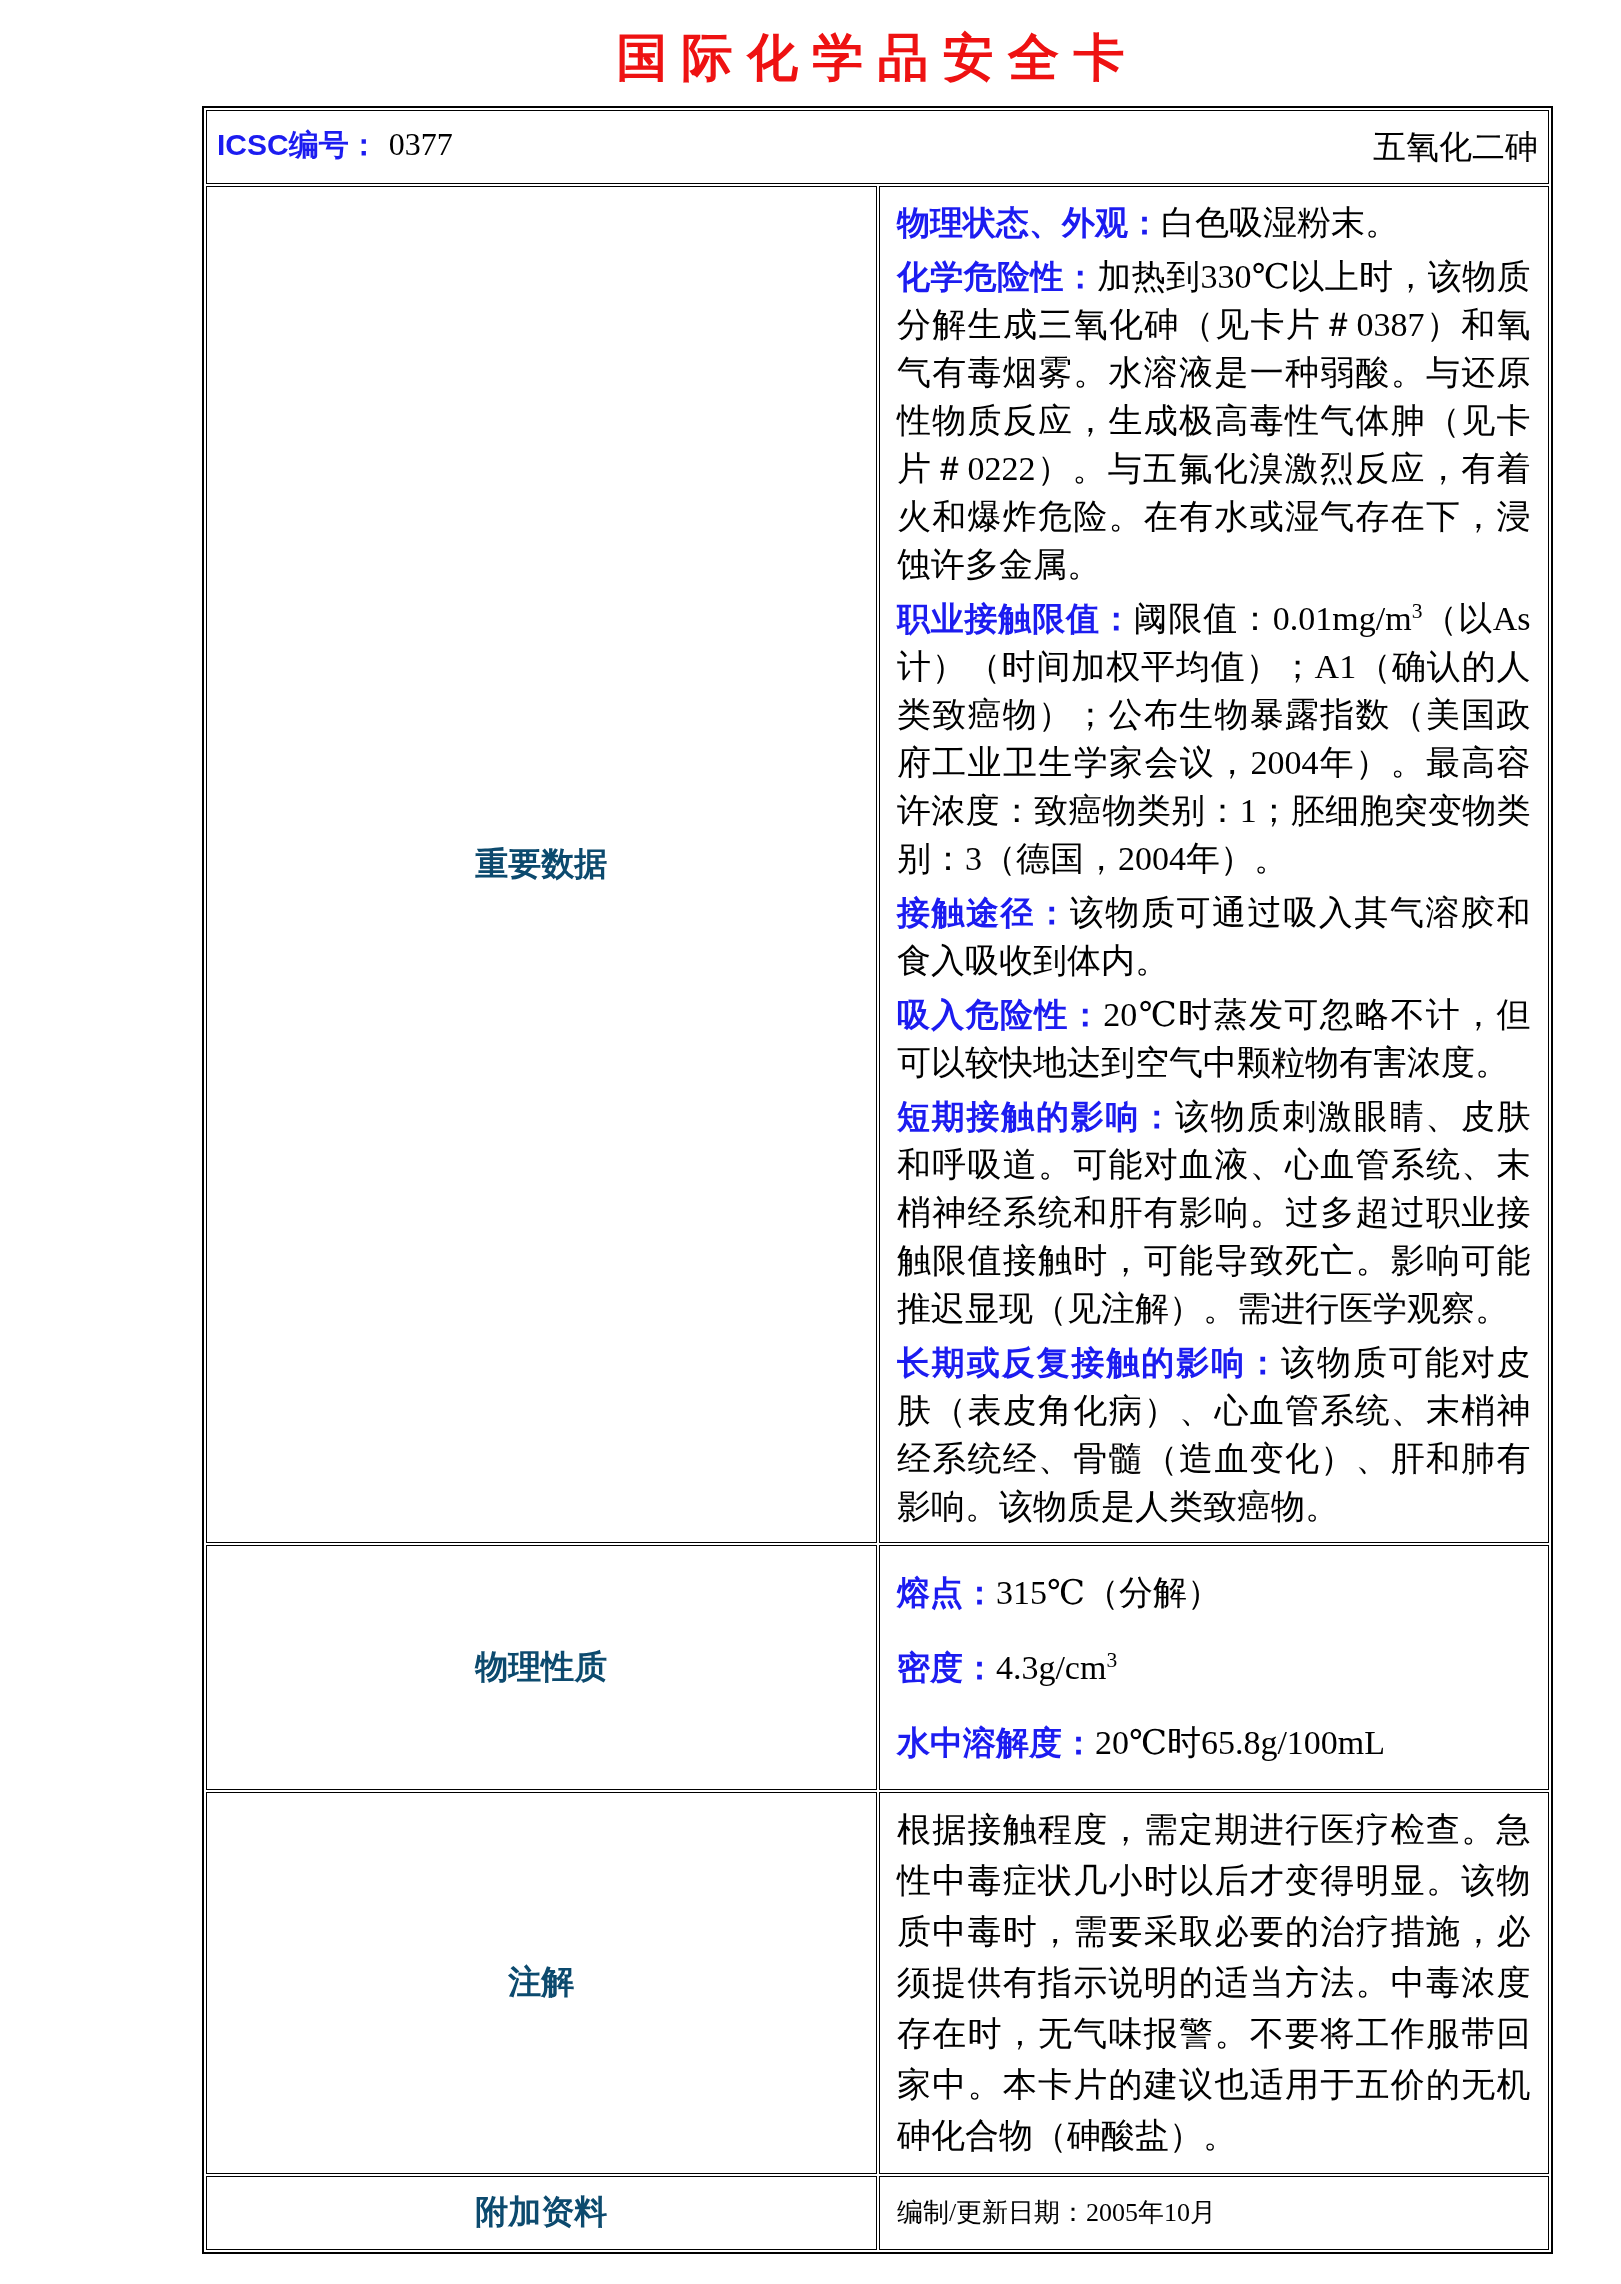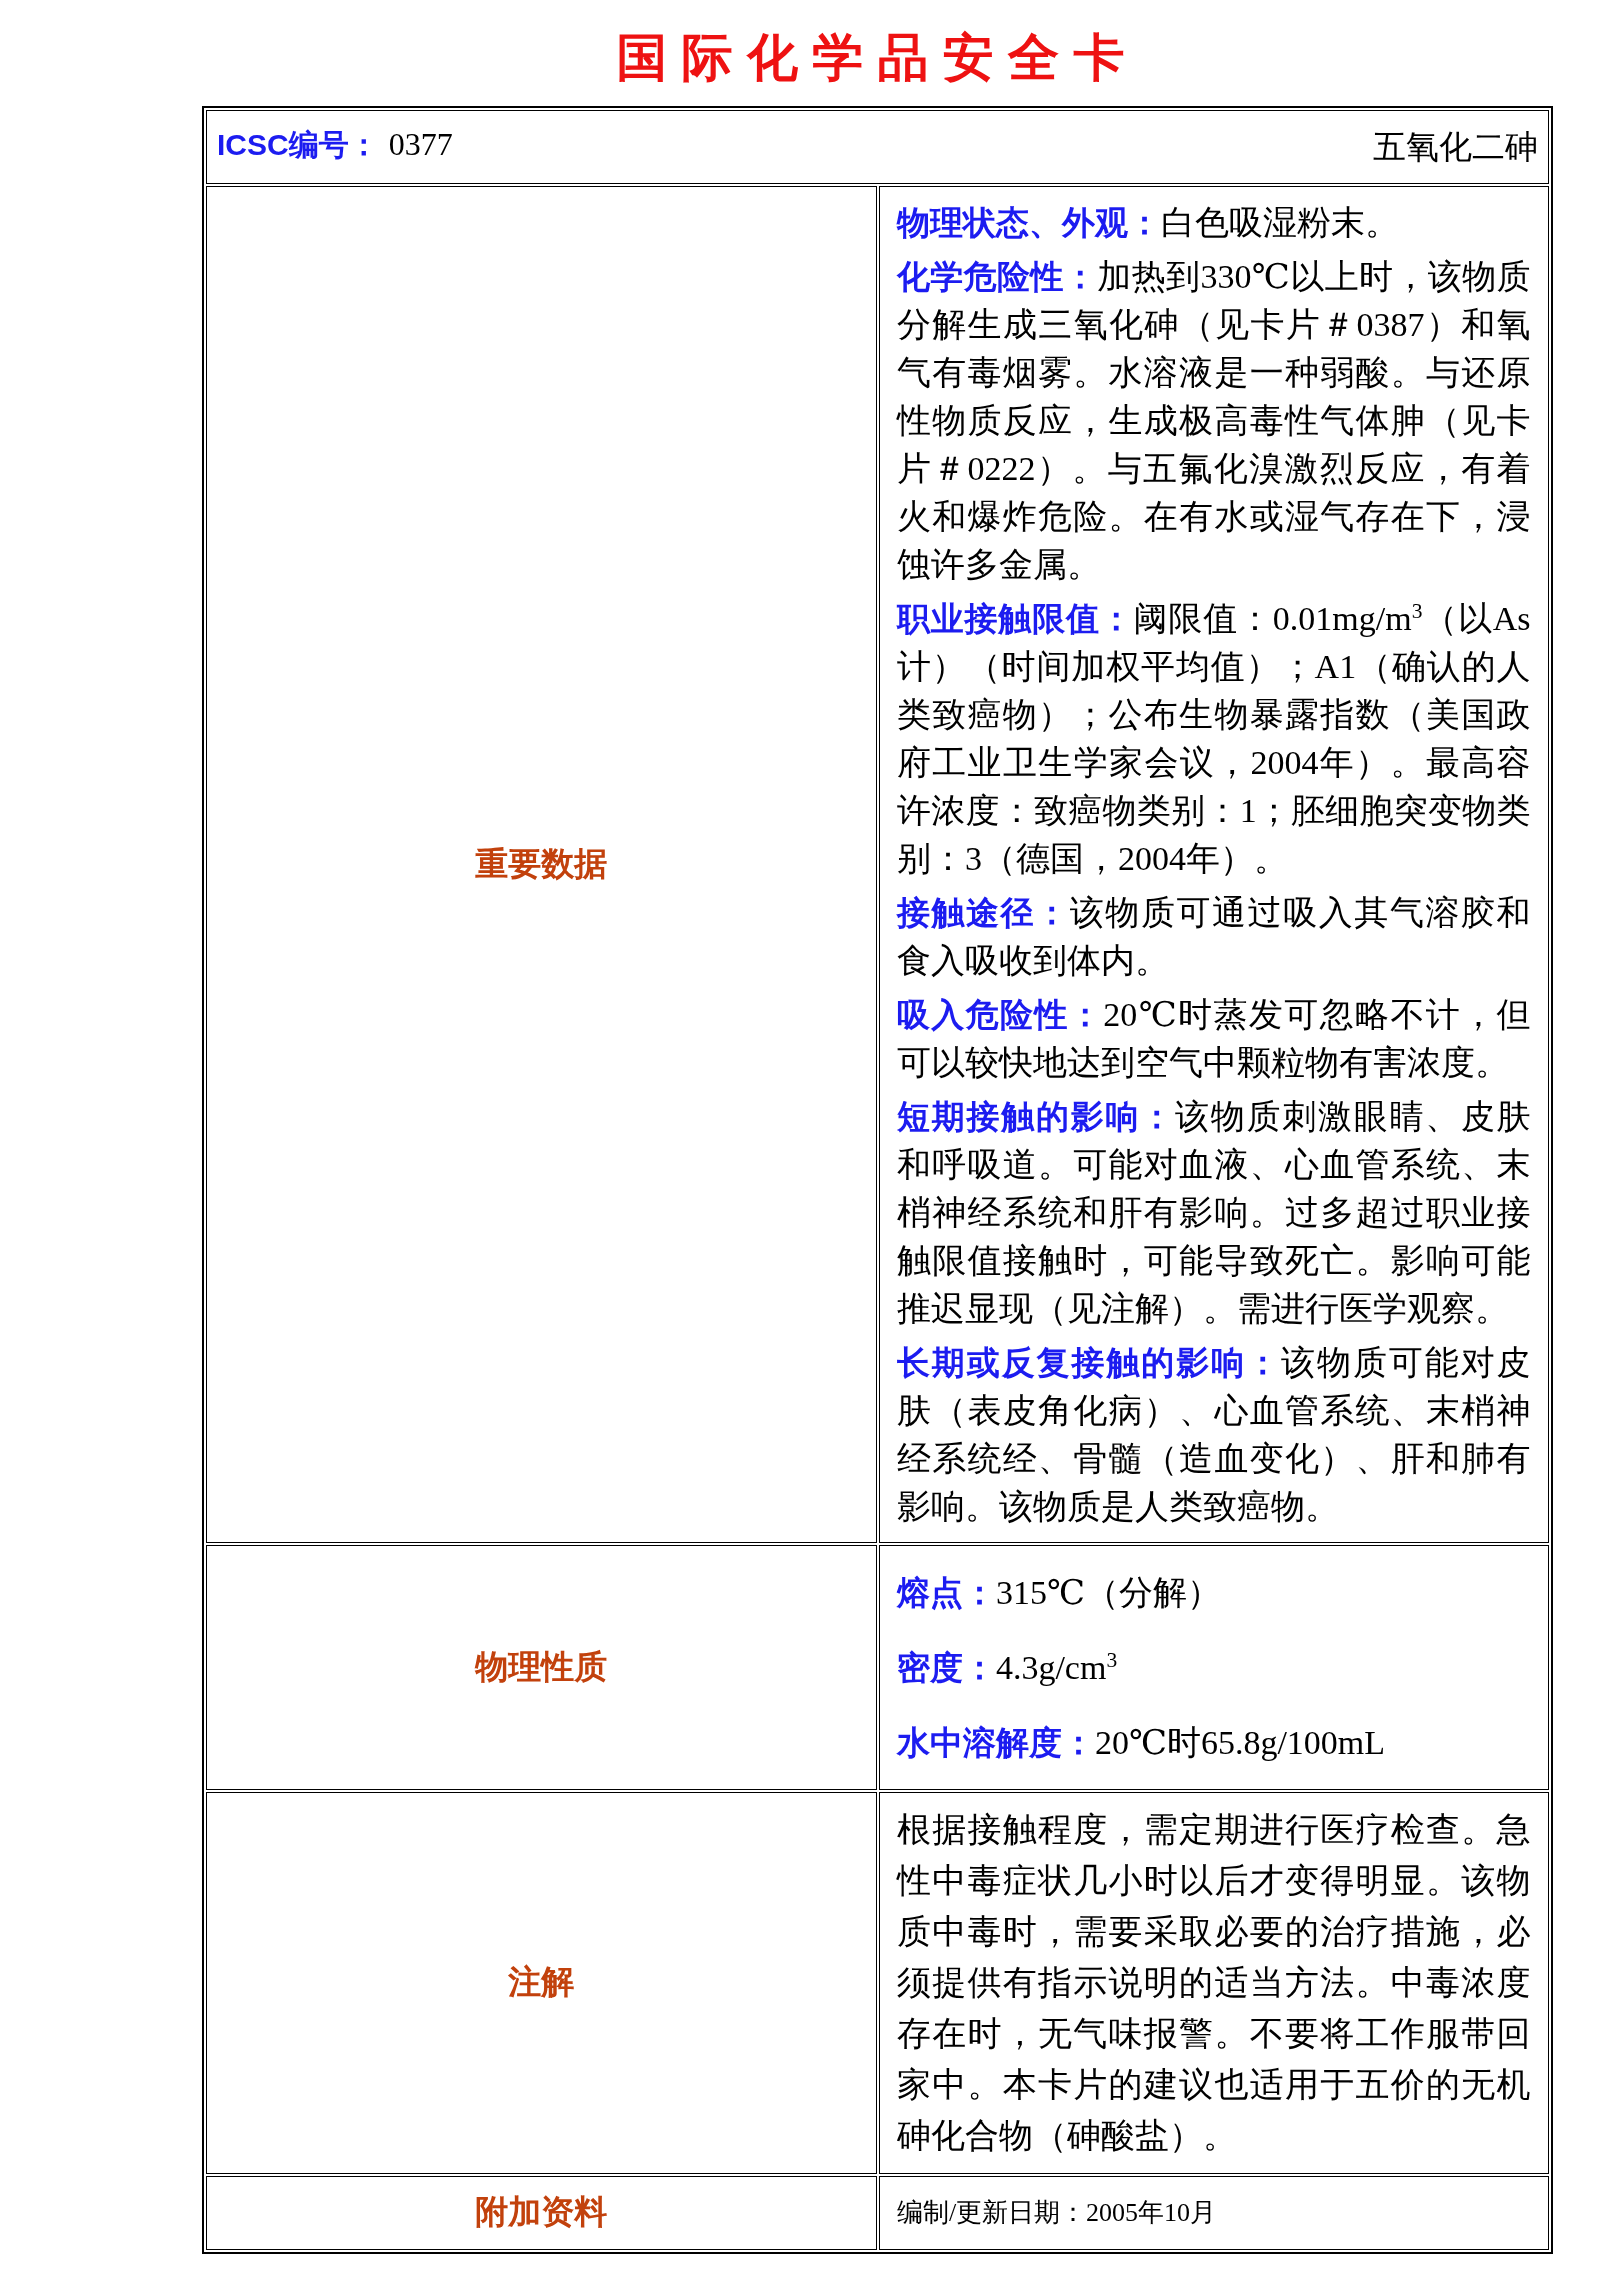--- a/index.html
+++ b/index.html
@@ -13,21 +13,21 @@
     text-align:center;color:#ee1212;font-weight:bold;
     font-size:51px;letter-spacing:14.3px;line-height:57px;
     margin-bottom:20px;font-family:"DejaVu Serif","Liberation Serif",serif;
   }
   table.card{
     width:100%;border:2.9px solid #000;border-spacing:2.1px;border-collapse:separate;
     background:#fff;table-layout:fixed;
   }
   td{border:1.4px solid #000;vertical-align:middle;}
   td.lbl{
-    width:180px;text-align:center;color:#c2410c;font-weight:bold;
+    width:180px;text-align:center;color:#0c4a6e;font-weight:bold;
     font-size:33px;font-family:"Liberation Sans","DejaVu Sans",sans-serif;
     padding:0 2.9px;
   }
   td.content{font-size:34px;line-height:48px;padding:5.7px 11.4px;}
   td.content p{margin:6px;text-align:justify;}
   .plabel{
     color:#1c1cf0;font-weight:bold;
     font-family:"Liberation Sans","DejaVu Sans",sans-serif;font-size:33px;
   }
   sup{font-size:21.5px;line-height:0;vertical-align:super;}

